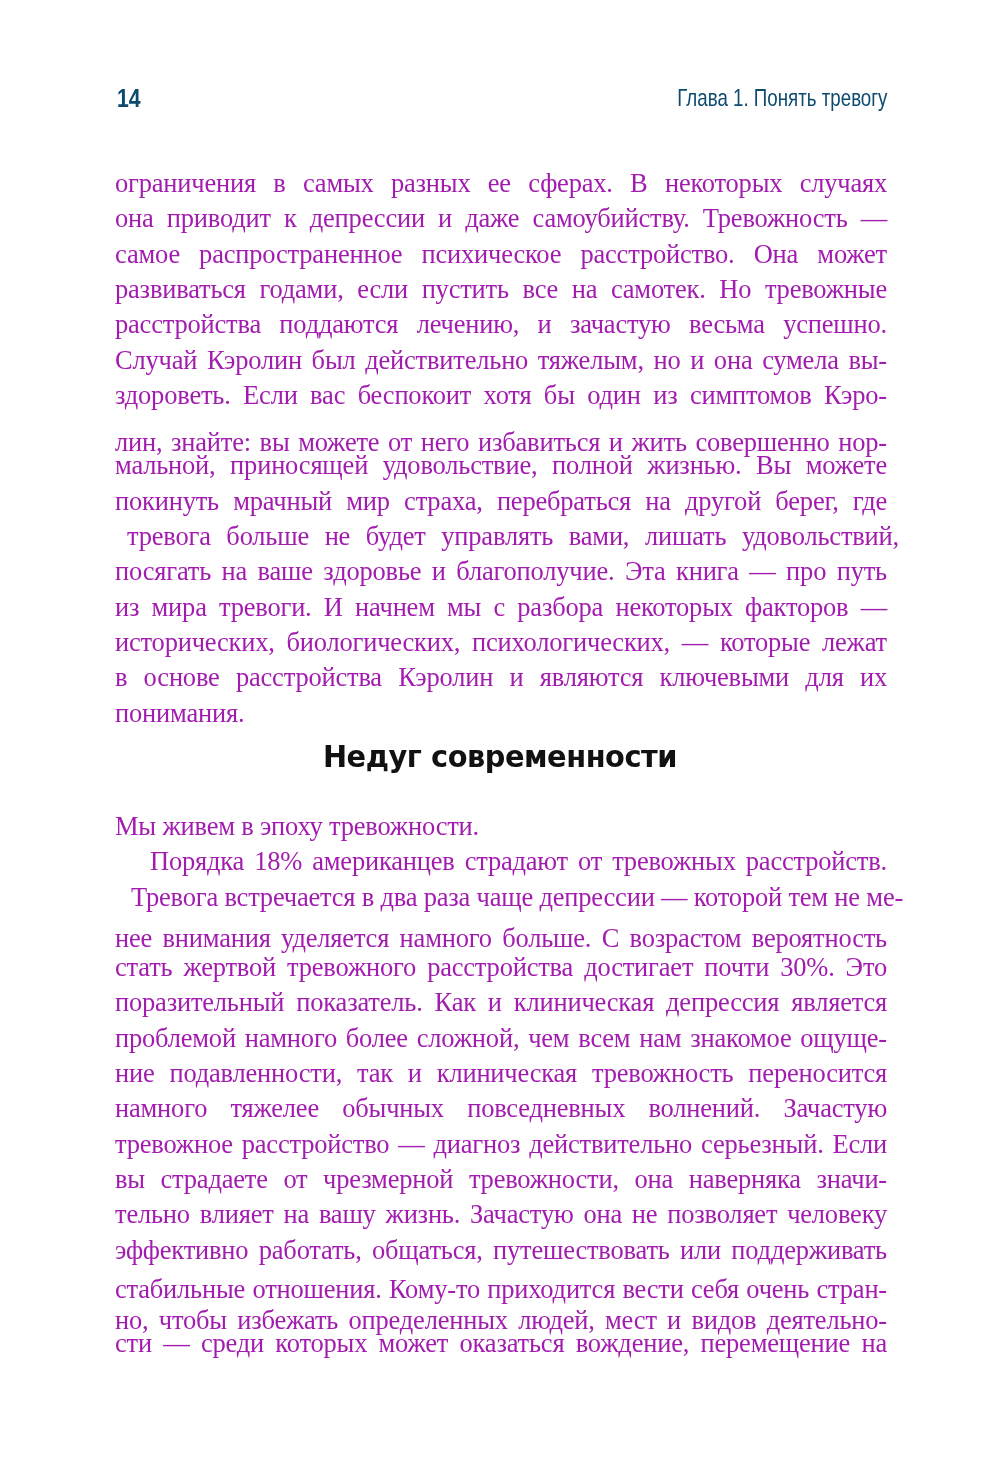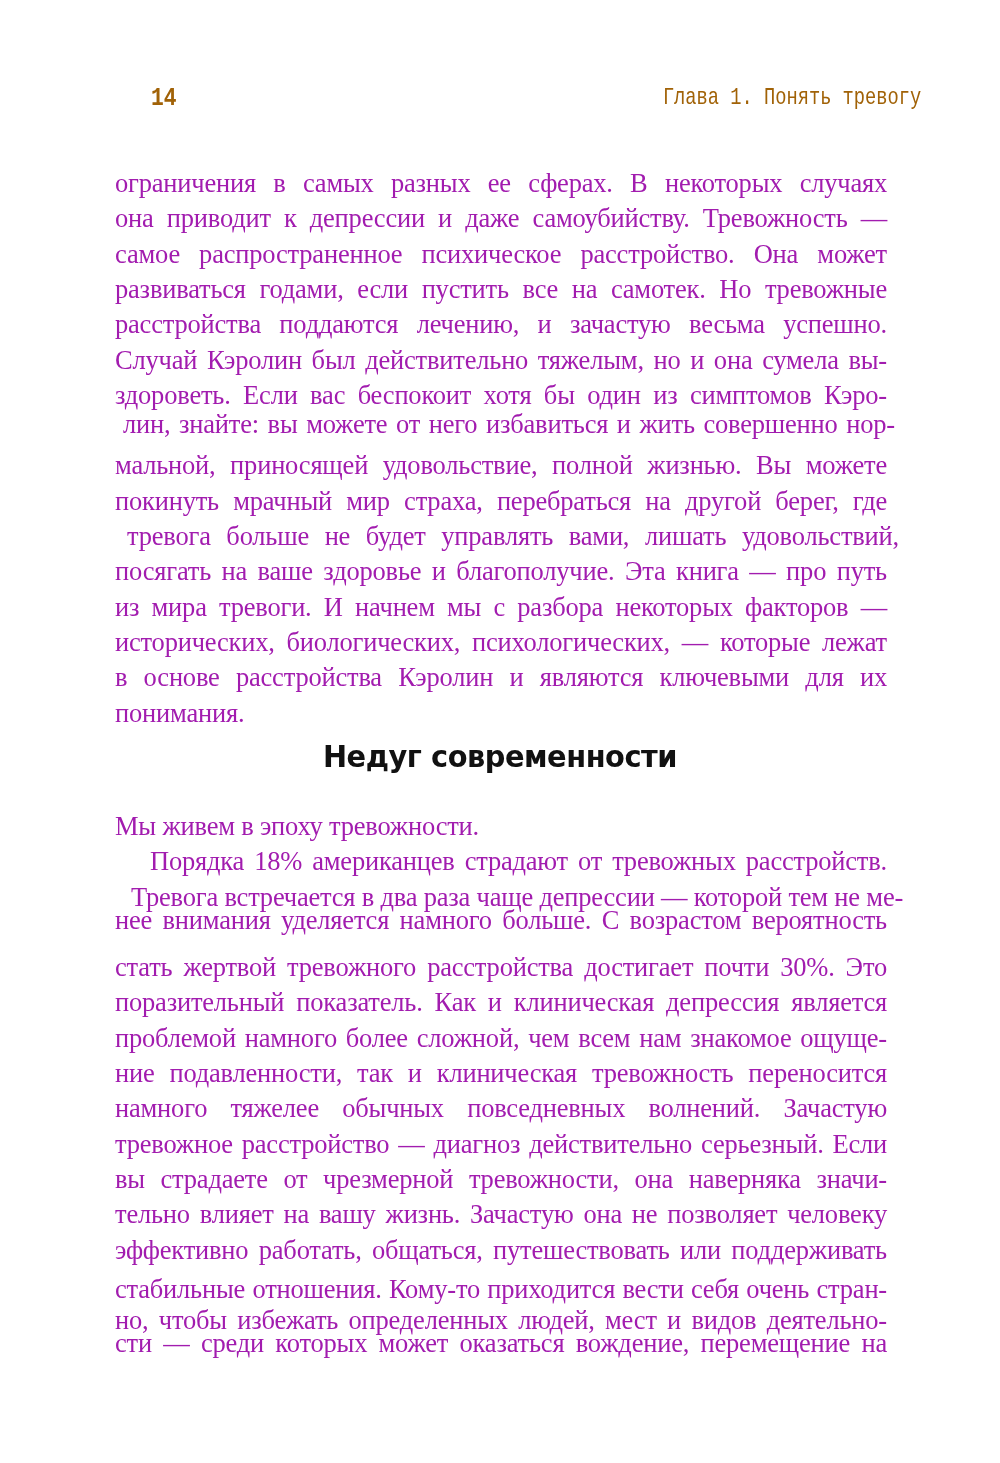--- a/index.html
+++ b/index.html
@@ -13,24 +13,23 @@
       position: relative;
       overflow: hidden;
       color: #1a1a1a;
     }
     .running-head {
       position: absolute;
       top: 84px;
       left: 115px;
       width: 772px;
       height: 40px;
-      font-family: Liberation Mono, monospace;
+      font-family: Liberation Sans, sans-serif;
       font-size: 24px;
-      color: #a16207;
-      margin-left: 34px;
+      color: #0c4a6e;
     }
     .page-number {
       position: absolute;
       left: 2px;
       top: 0;
       font-weight: bold;
       font-size: 25px;
       transform: scaleX(0.85);
       transform-origin: left center;
     }
@@ -92,41 +91,41 @@
 </div>
 
 <div class="block" style="top:166px;">
   <div class="line" style="top:0px;">ограничения в самых разных ее сферах. В некоторых случаях</div>
   <div class="line" style="top:35.3px;">она приводит к депрессии и даже самоубийству. Тревожность —</div>
   <div class="line" style="top:70.6px;">самое распространенное психическое расстройство. Она может</div>
   <div class="line" style="top:105.9px;">развиваться годами, если пустить все на самотек. Но тревожные</div>
   <div class="line" style="top:141.2px;">расстройства поддаются лечению, и зачастую весьма успешно.</div>
   <div class="line" style="top:176.5px;">Случай Кэролин был действительно тяжелым, но и она сумела вы-</div>
   <div class="line" style="top:211.8px;">здороветь. Если вас беспокоит хотя бы один из симптомов Кэро-</div>
-  <div class="line" style="top:241px;margin-left:8px;">лин, знайте: вы можете от него избавиться и жить совершенно нор-</div>
+  <div class="line" style="top:259px;">лин, знайте: вы можете от него избавиться и жить совершенно нор-</div>
   <div class="line" style="top:282.4px;">мальной, приносящей удовольствие, полной жизнью. Вы можете</div>
   <div class="line" style="top:317.7px;">покинуть мрачный мир страха, перебраться на другой берег, где</div>
   <div class="line" style="top:353.0px;margin-left:12px;">тревога больше не будет управлять вами, лишать удовольствий,</div>
   <div class="line" style="top:388.3px;">посягать на ваше здоровье и благополучие. Эта книга — про путь</div>
   <div class="line" style="top:423.6px;">из мира тревоги. И начнем мы с разбора некоторых факторов —</div>
   <div class="line" style="top:458.9px;">исторических, биологических, психологических, — которые лежат</div>
   <div class="line" style="top:494.2px;">в основе расстройства Кэролин и являются ключевыми для их</div>
   <div class="line last" style="top:529.5px;">понимания.</div>
 </div>
 
 <h2 class="section-heading" style="margin:0;">Недуг современности</h2>
 
 <div class="block" style="top:809px;">
   <div class="line last" style="top:0px;">Мы живем в эпоху тревожности.</div>
 </div>
 
 <div class="block" style="top:844.3px;">
   <div class="line indent" style="top:0px;">Порядка 18% американцев страдают от тревожных расстройств.</div>
   <div class="line" style="top:35.3px;margin-left:16px;">Тревога встречается в два раза чаще депрессии — которой тем не ме-</div>
-  <div class="line" style="top:59px;">нее внимания уделяется намного больше. С возрастом вероятность</div>
+  <div class="line" style="top:77px;">нее внимания уделяется намного больше. С возрастом вероятность</div>
   <div class="line" style="top:105.9px;">стать жертвой тревожного расстройства достигает почти 30%. Это</div>
   <div class="line" style="top:141.2px;">поразительный показатель. Как и клиническая депрессия является</div>
   <div class="line" style="top:176.5px;">проблемой намного более сложной, чем всем нам знакомое ощуще-</div>
   <div class="line" style="top:211.8px;">ние подавленности, так и клиническая тревожность переносится</div>
   <div class="line" style="top:247.1px;">намного тяжелее обычных повседневных волнений. Зачастую</div>
   <div class="line" style="top:282.4px;">тревожное расстройство — диагноз действительно серьезный. Если</div>
   <div class="line" style="top:317.7px;">вы страдаете от чрезмерной тревожности, она наверняка значи-</div>
   <div class="line" style="top:353.0px;">тельно влияет на вашу жизнь. Зачастую она не позволяет человеку</div>
   <div class="line" style="top:388.3px;">эффективно работать, общаться, путешествовать или поддерживать</div>
   <div class="line" style="top:428px;">стабильные отношения. Кому-то приходится вести себя очень стран-</div>

